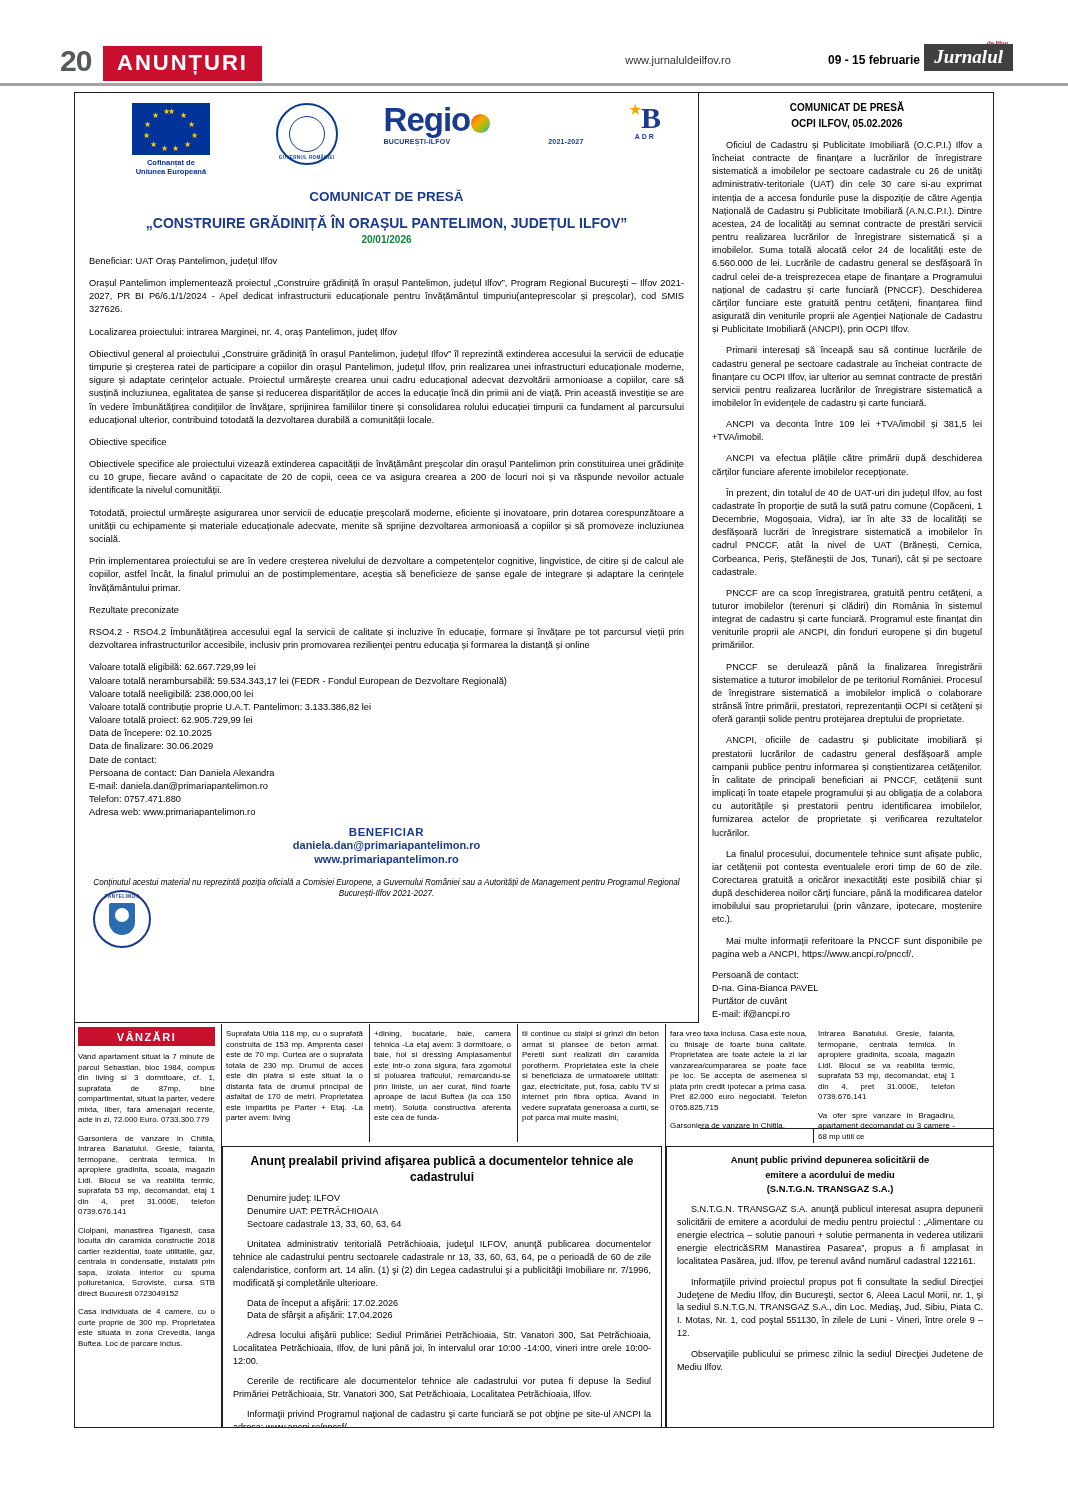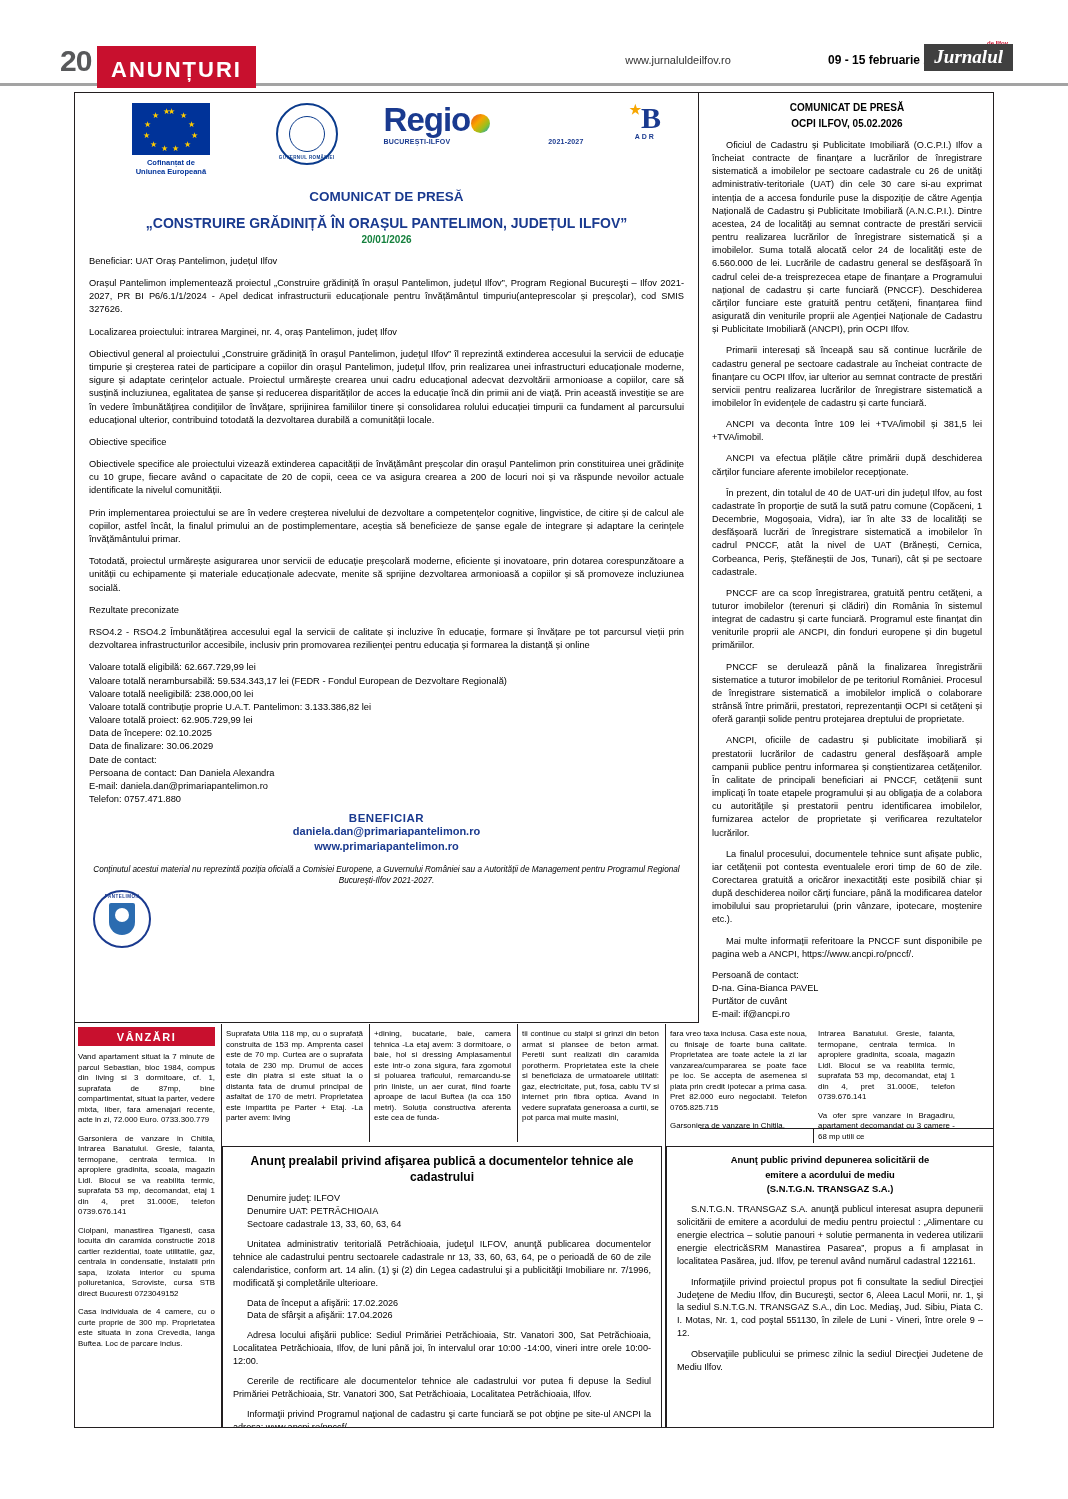--- a/index.html
+++ b/index.html
@@ -18,24 +18,24 @@
     position: absolute;
     left: 0; top: 0; width: 1068px; height: 86px;
     border-bottom: 3px solid #a3a3a3;
   }
   .page-num {
     position: absolute; left: 60px; top: 44px;
     font-size: 30px; font-weight: bold; color: #58595b;
     letter-spacing: -1px;
   }
   .section-tag {
-    position: absolute; left: 97px; top: 46px;
+    position: absolute; left: 103px; top: 46px;
     background: #c8102e; color: #fff;
     font-size: 22px; font-weight: bold; letter-spacing: 2px;
-    padding: 11px 14px 5px 14px;
+    padding: 4px 14px 5px 14px;
   }
   .mh-url {
     position: absolute; left: 678px; top: 54px;
     font-size: 11px; color: #333;
     transform: translateX(-50%);
   }
   .mh-date {
     position: absolute; left: 828px; top: 53px;
     font-size: 12px; font-weight: bold; color: #000;
   }
@@ -304,38 +304,39 @@
   <div class="pr-title pr-title2">„CONSTRUIRE GRĂDINIȚĂ ÎN ORAȘUL PANTELIMON, JUDEȚUL ILFOV”</div>
   <div class="pr-date">20/01/2026</div>
 
   <div class="pr-body">
     <p>Beneficiar: UAT Oraș Pantelimon, județul Ilfov</p>
     <p>Orașul Pantelimon implementează proiectul „Construire grădiniță în orașul Pantelimon, județul Ilfov”, Program Regional Bucureşti – Ilfov 2021-2027, PR BI P6/6.1/1/2024 - Apel dedicat infrastructurii educaționale pentru învățământul timpuriu(anteprescolar și preșcolar), cod SMIS 327626.</p>
     <p>Localizarea proiectului: intrarea Marginei, nr. 4, oraș Pantelimon, județ Ilfov</p>
     <p>Obiectivul general al proiectului „Construire grădiniță în orașul Pantelimon, județul Ilfov” îl reprezintă extinderea accesului la servicii de educație timpurie și creșterea ratei de participare a copiilor din orașul Pantelimon, județul Ilfov, prin realizarea unei infrastructuri educaționale moderne, sigure și adaptate cerințelor actuale. Proiectul urmărește crearea unui cadru educațional adecvat dezvoltării armonioase a copiilor, care să susțină incluziunea, egalitatea de șanse și reducerea disparităților de acces la educație încă din primii ani de viață. Prin această investiție se are în vedere îmbunătățirea condițiilor de învățare, sprijinirea familiilor tinere și consolidarea rolului educației timpurii ca fundament al parcursului educațional ulterior, contribuind totodată la dezvoltarea durabilă a comunității locale.</p>
     <p>Obiective specifice</p>
     <p>Obiectivele specifice ale proiectului vizează extinderea capacității de învățământ preșcolar din orașul Pantelimon prin constituirea unei grădinițe cu 10 grupe, fiecare având o capacitate de 20 de copii, ceea ce va asigura crearea a 200 de locuri noi și va răspunde nevoilor actuale identificate la nivelul comunității.</p>
+    <p>Totodată, proiectul urmărește asigurarea unor servicii de educație preșcolară moderne, eficiente și inovatoare, prin dotarea corespunzătoare a unității cu echipamente și materiale educaționale adecvate, menite să sprijine dezvoltarea armonioasă a copiilor și să promoveze incluziunea socială.</p>
     <p>Prin implementarea proiectului se are în vedere creșterea nivelului de dezvoltare a competențelor cognitive, lingvistice, de citire și de calcul ale copiilor, astfel încât, la finalul primului an de postimplementare, aceștia să beneficieze de șanse egale de integrare și adaptare la cerințele învățământului primar.</p>
-    <p>Totodată, proiectul urmărește asigurarea unor servicii de educație preșcolară moderne, eficiente și inovatoare, prin dotarea corespunzătoare a unității cu echipamente și materiale educaționale adecvate, menite să sprijine dezvoltarea armonioasă a copiilor și să promoveze incluziunea socială.</p>
     <p>Rezultate preconizate</p>
     <p>RSO4.2 - RSO4.2  Îmbunătățirea accesului egal la servicii de calitate și incluzive în educație, formare și învățare pe tot parcursul vieții prin dezvoltarea infrastructurilor accesibile, inclusiv prin promovarea rezilienței pentru educația și formarea la distanță și online</p>
   </div>
 
   <div class="pr-list">
     <div>Valoare totală eligibilă: 62.667.729,99 lei</div>
     <div>Valoare totală nerambursabilă: 59.534.343,17 lei (FEDR - Fondul European de Dezvoltare Regională)</div>
     <div>Valoare totală neeligibilă: 238.000,00 lei</div>
     <div>Valoare totală contribuție proprie U.A.T. Pantelimon: 3.133.386,82 lei</div>
     <div>Valoare totală proiect: 62.905.729,99 lei</div>
     <div>Data de începere: 02.10.2025</div>
     <div>Data de finalizare: 30.06.2029</div>
     <div>Date de contact:</div>
     <div>Persoana de contact: Dan Daniela Alexandra</div>
     <div>E-mail: daniela.dan@primariapantelimon.ro</div>
     <div>Telefon: 0757.471.880</div>
+    <div>Adresa web: www.primariapantelimon.ro</div>
   </div>
 
   <div class="benef-block">
     <div class="benef-title">BENEFICIAR</div>
     <div class="benef-mail">daniela.dan@primariapantelimon.ro</div>
     <div class="benef-web">www.primariapantelimon.ro</div>
   </div>
 
   <div class="disclaimer">Conținutul acestui material nu reprezintă poziția oficială a Comisiei Europene, a Guvernului României sau a Autorității de Management pentru Programul Regional București-Ilfov 2021-2027.</div>
 

